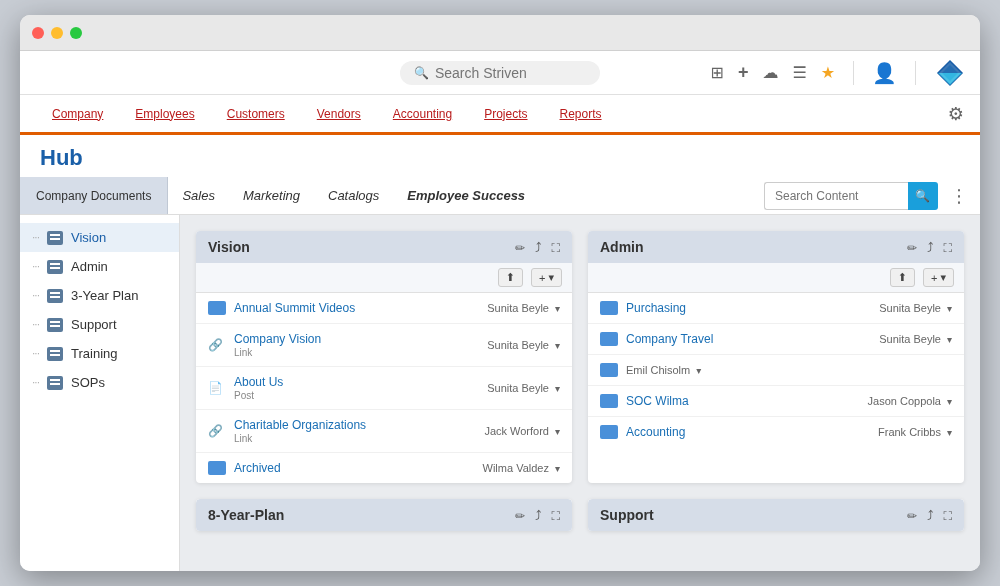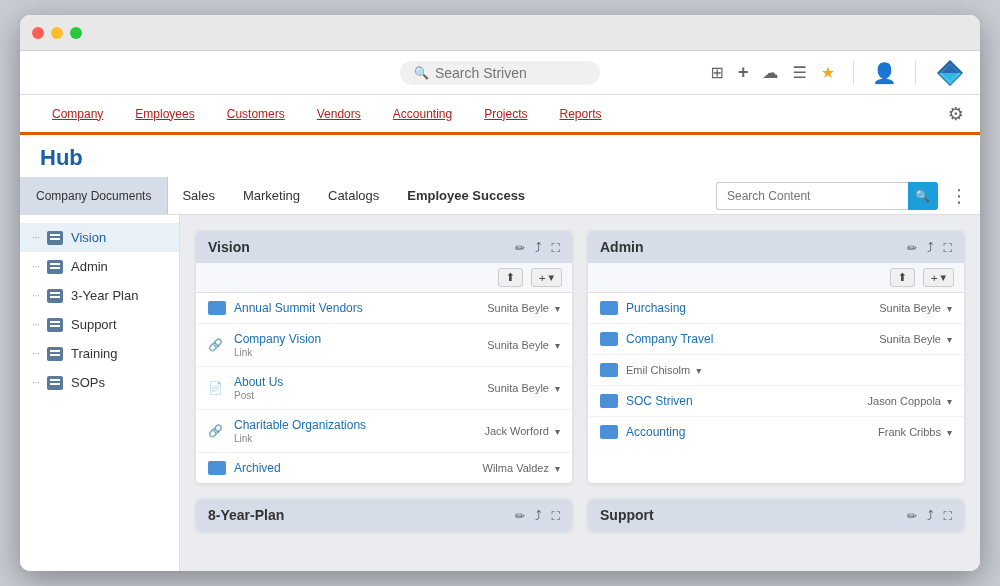--- a/index.html
+++ b/index.html
@@ -146,34 +146,35 @@
       border-right: 1px solid #c0c8d4;
     }
     .tab-item {
       font-size: 13px;
       color: #333;
       padding: 0 14px;
       height: 100%;
       display: flex;
       align-items: center;
       cursor: pointer;
+      font-style: italic;
     }
     .tabbar-search {
       margin-left: auto;
       display: flex;
       align-items: center;
       gap: 0;
     }
     .tabbar-search input {
       border: 1px solid #ccc;
       border-right: none;
       padding: 4px 10px;
       font-size: 12px;
       outline: none;
-      width: 192px;
+      width: 144px;
       height: 28px;
       border-radius: 3px 0 0 3px;
       color: #999;
     }
     .tabbar-search-btn {
       background: #1a9fdb;
       border: none;
       color: #fff;
       height: 28px;
       width: 30px;
@@ -522,21 +523,21 @@
             </button>
             <button class="card-toolbar-btn">
               <span>+</span>
               <span>▾</span>
             </button>
           </div>
           <div class="card-list">
             <div class="card-list-item">
               <div class="item-icon folder"></div>
               <div style="flex:1;">
-                <div class="item-name">Annual Summit Vendors</div>
+                <div class="item-name">Annual Summit Videos</div>
               </div>
               <span class="item-author">Sunita Beyle</span>
               <span class="item-arrow">▾</span>
             </div>
             <div class="card-list-item">
               <div class="item-icon link"></div>
               <div style="flex:1;">
                 <div class="item-name">Company Vision</div>
                 <div class="item-type">Link</div>
               </div>
@@ -608,21 +609,21 @@
               <span class="item-arrow">▾</span>
             </div>
             <div class="card-list-item">
               <div class="item-icon folder"></div>
               <span class="item-author">Emil Chisolm</span>
               <span class="item-arrow">▾</span>
             </div>
             <div class="card-list-item">
               <div class="item-icon folder"></div>
               <div style="flex:1;">
-                <div class="item-name">SOC Striven</div>
+                <div class="item-name">SOC Wilma</div>
               </div>
               <span class="item-author">Jason Coppola</span>
               <span class="item-arrow">▾</span>
             </div>
             <div class="card-list-item">
               <div class="item-icon folder"></div>
               <div style="flex:1;">
                 <div class="item-name">Accounting</div>
               </div>
               <span class="item-author">Frank Cribbs</span>

